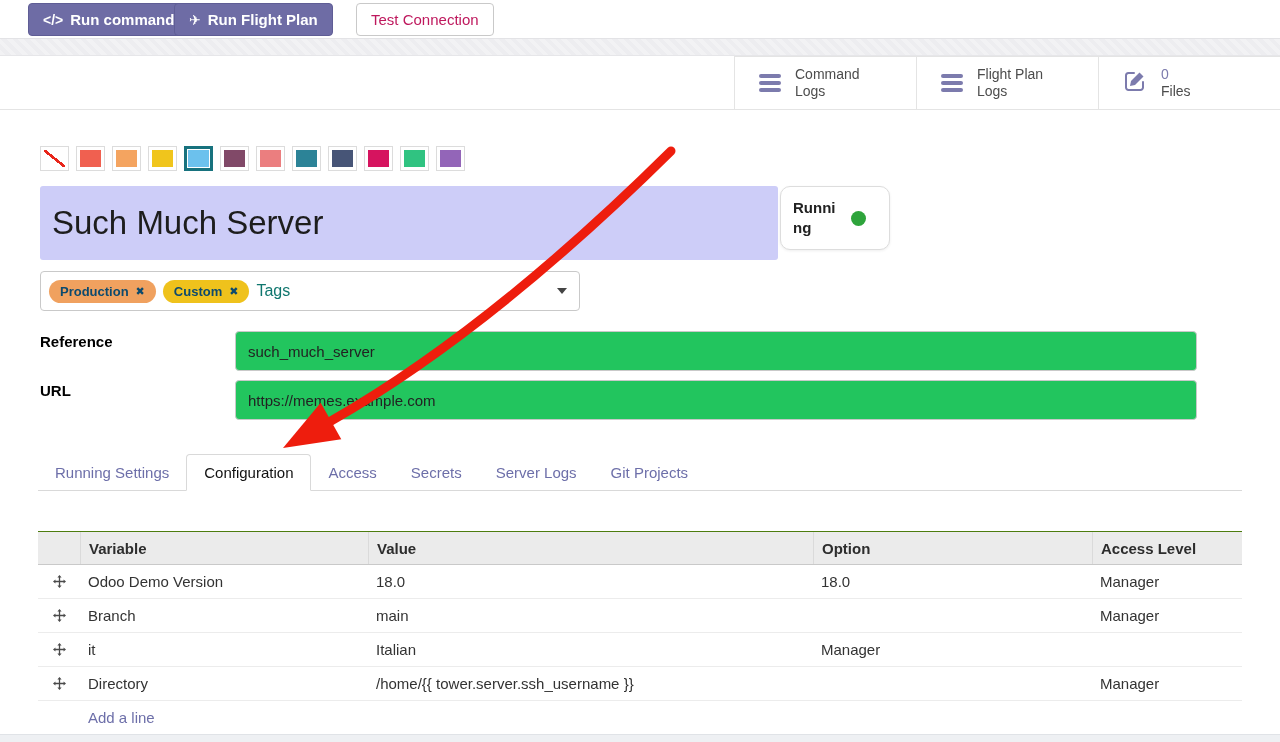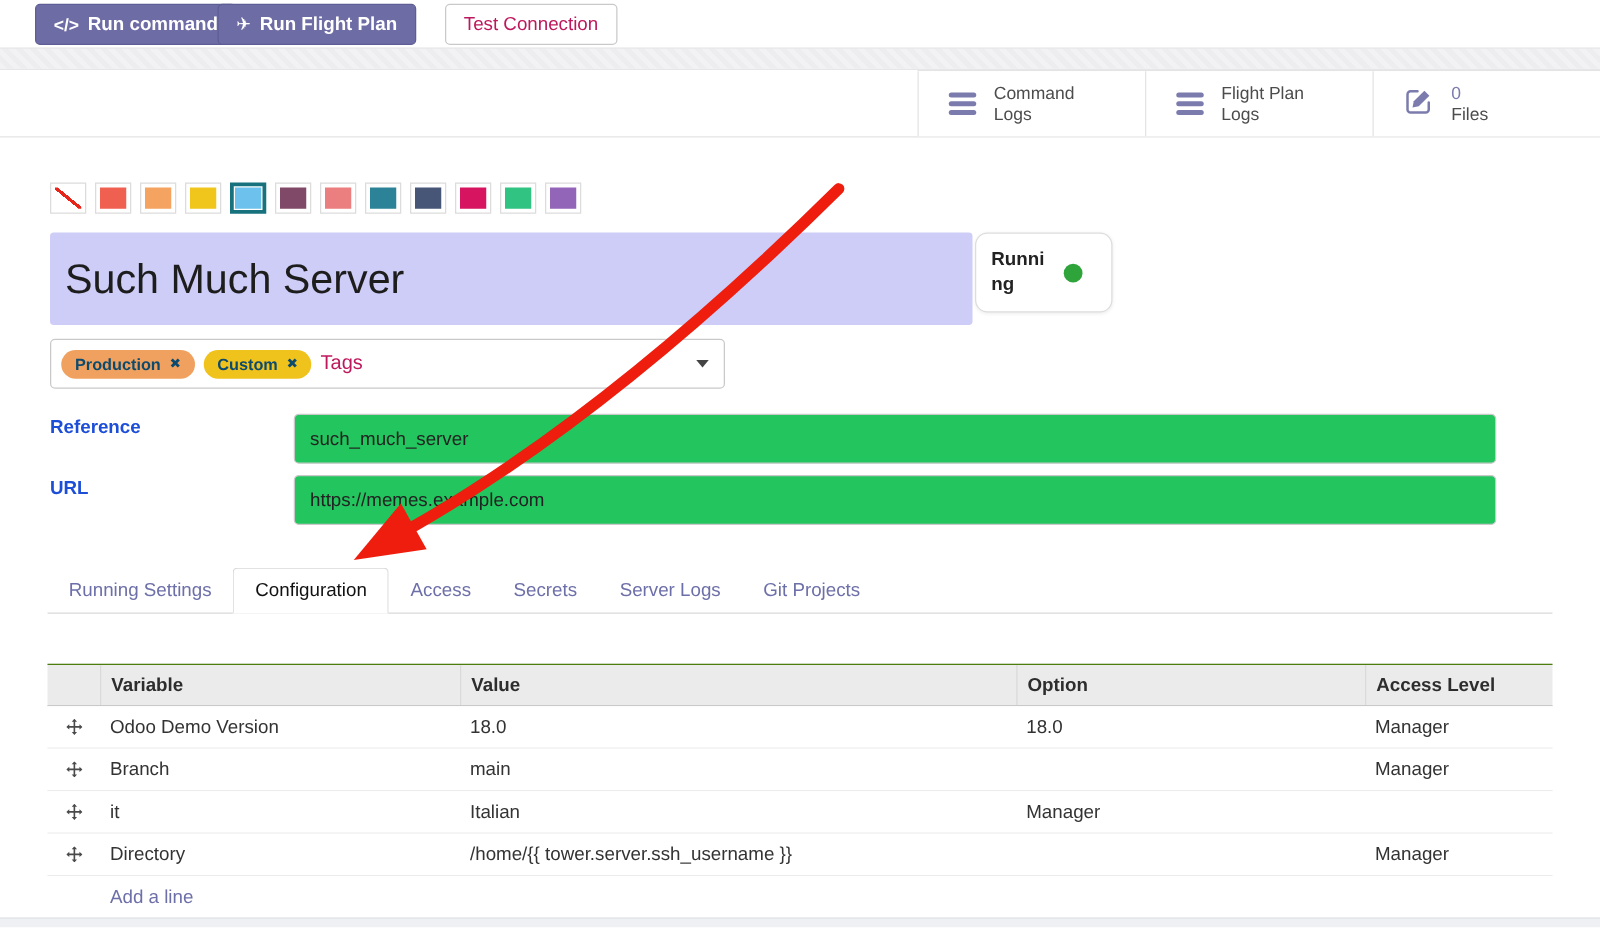--- a/index.html
+++ b/index.html
@@ -41,25 +41,25 @@
     border:1px solid #ddd;border-radius:10px;box-shadow:0 1px 3px rgba(0,0,0,.07);
     display:flex;align-items:center;box-sizing:border-box;padding:0 12px;gap:8px;cursor:pointer;}
   .statuscard .txt{font-size:15px;font-weight:700;color:#222;width:50px;word-break:break-all;line-height:1.35;}
   .dot{width:15px;height:15px;border-radius:50%;flex-shrink:0;}
   
   .tagsbox{position:absolute;left:40px;top:271px;width:540px;height:40px;border:1px solid #c9c9c9;
     border-radius:4px;box-sizing:border-box;display:flex;align-items:center;padding:0 12px 0 8px;gap:7px;background:#fff;}
   .pill{display:flex;align-items:center;gap:7px;border-radius:13px;padding:4px 11px;color:#0c4a6e;
     font-size:13px;font-weight:700;cursor:default;}
   .pill .x{font-size:11px;cursor:pointer;line-height:1;}
-  .tags-ph{color:#be185d;font-size:16px;flex:1;}
+  .tags-ph{color:#0f766e;font-size:16px;flex:1;}
   .caret{width:0;height:0;border-left:5px solid transparent;border-right:5px solid transparent;
     border-top:6px solid #444;cursor:pointer;}
   
-  .flabel{position:absolute;left:40px;font-size:15px;font-weight:700;color:#1d4ed8;}
+  .flabel{position:absolute;left:40px;font-size:15px;font-weight:700;color:#000000;}
   .finput{position:absolute;left:235px;width:962px;height:40px;border:1px solid #c9c9c9;border-radius:4px;
     box-sizing:border-box;font-size:15px;color:#222;padding:0 12px;font-family:inherit;background:#22c55e;}
   
   .tabs{position:absolute;left:38px;top:454px;width:1204px;height:37px;display:flex;align-items:flex-end;
     border-bottom:1px solid #d9d9d9;box-sizing:border-box;}
   .tab{padding:9px 17px;font-size:15px;font-weight:500;color:#6d6fa9;cursor:pointer;white-space:nowrap;}
   .tab.active{background:#fff;color:#111;border:1px solid #d9d9d9;border-bottom:1px solid #fff;
     margin-bottom:-1px;border-radius:4px 4px 0 0;}
   
   .tbl{position:absolute;left:38px;top:531px;width:1204px;font-size:15px;}

